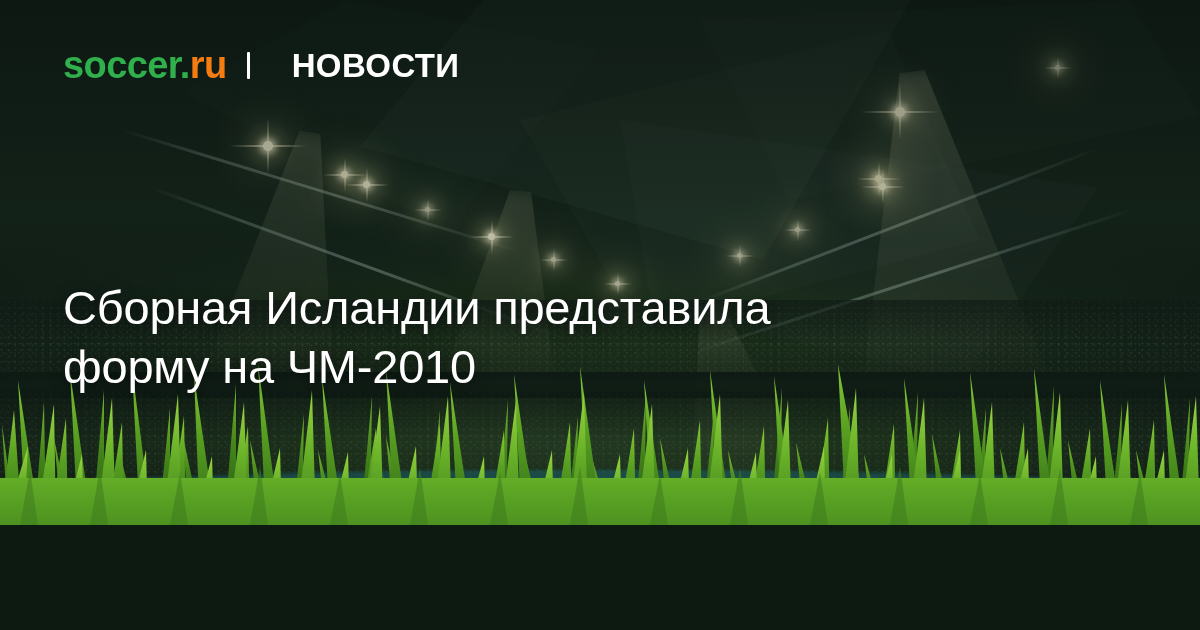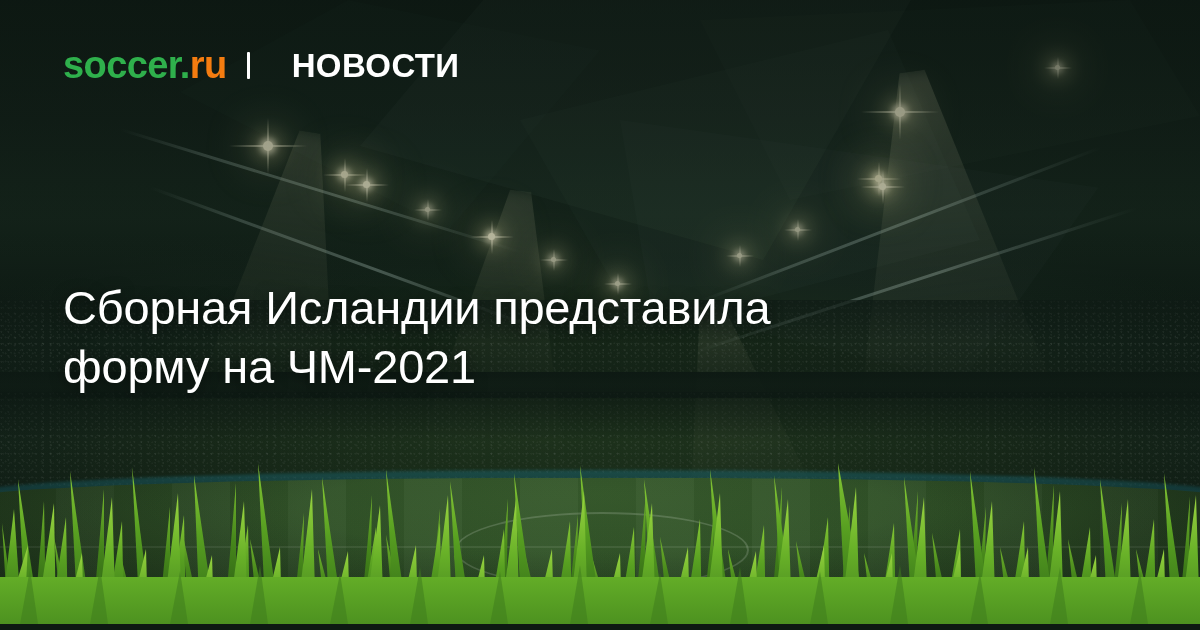--- a/index.html
+++ b/index.html
@@ -7,21 +7,21 @@
     padding: 0;
     background: #0d1a12;
   }
   body {
     font-family: "Liberation Sans", sans-serif;
   }
 
   #poster {
     position: relative;
     width: 1200px;
-    height: 624px;
+    height: 525px;
     overflow: hidden;
     background: #000000;
     user-select: none;
   }
 
   
   .bg-base {
     position: absolute;
     inset: 0;
     background:
@@ -488,15 +488,15 @@
 
   <div class="brand">
     <span class="logo-text">
       <span class="logo-soccer">soccer</span><span class="logo-dot">.</span><span class="logo-ru">ru</span>
     </span>
     <span class="brand-sep"></span>
     <span class="brand-section">НОВОСТИ</span>
   </div>
 
   <h1 class="headline">Сборная Исландии представила
-форму на ЧМ-2021</h1>
+форму на ЧМ-2010</h1>
 
 </div>
 
 </body></html>

